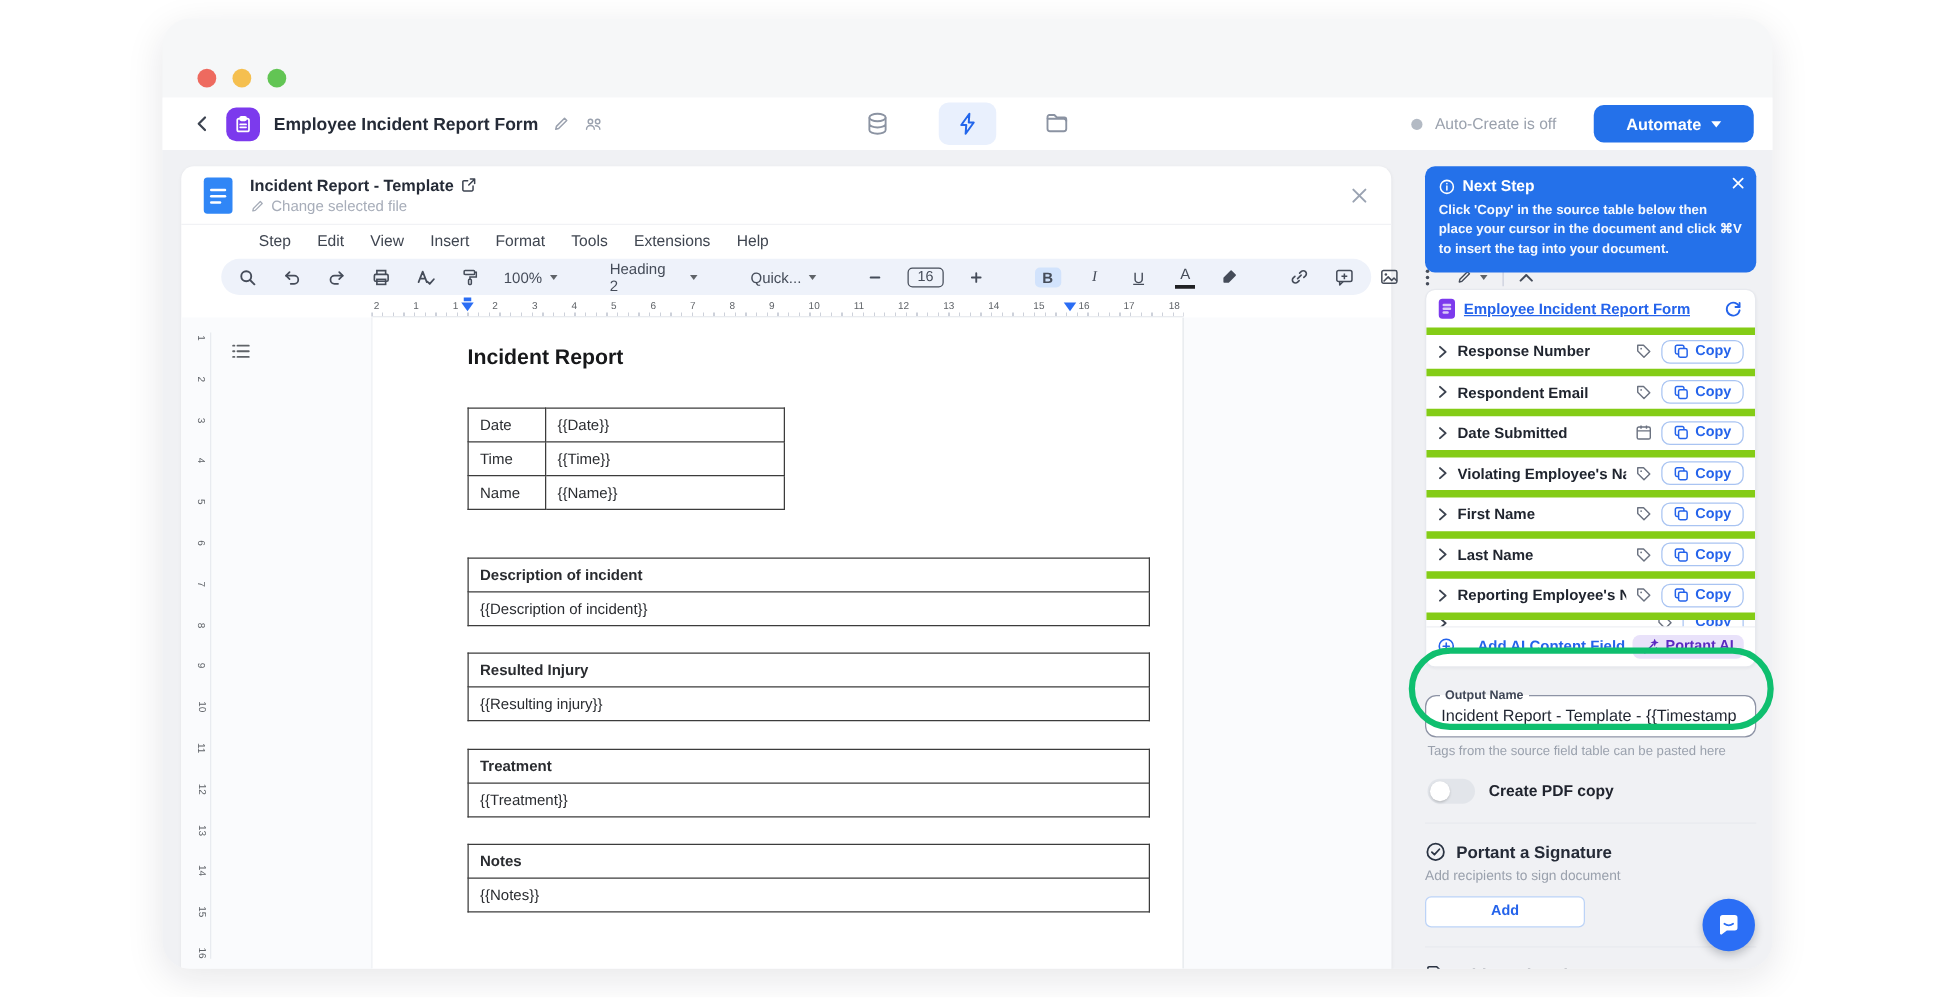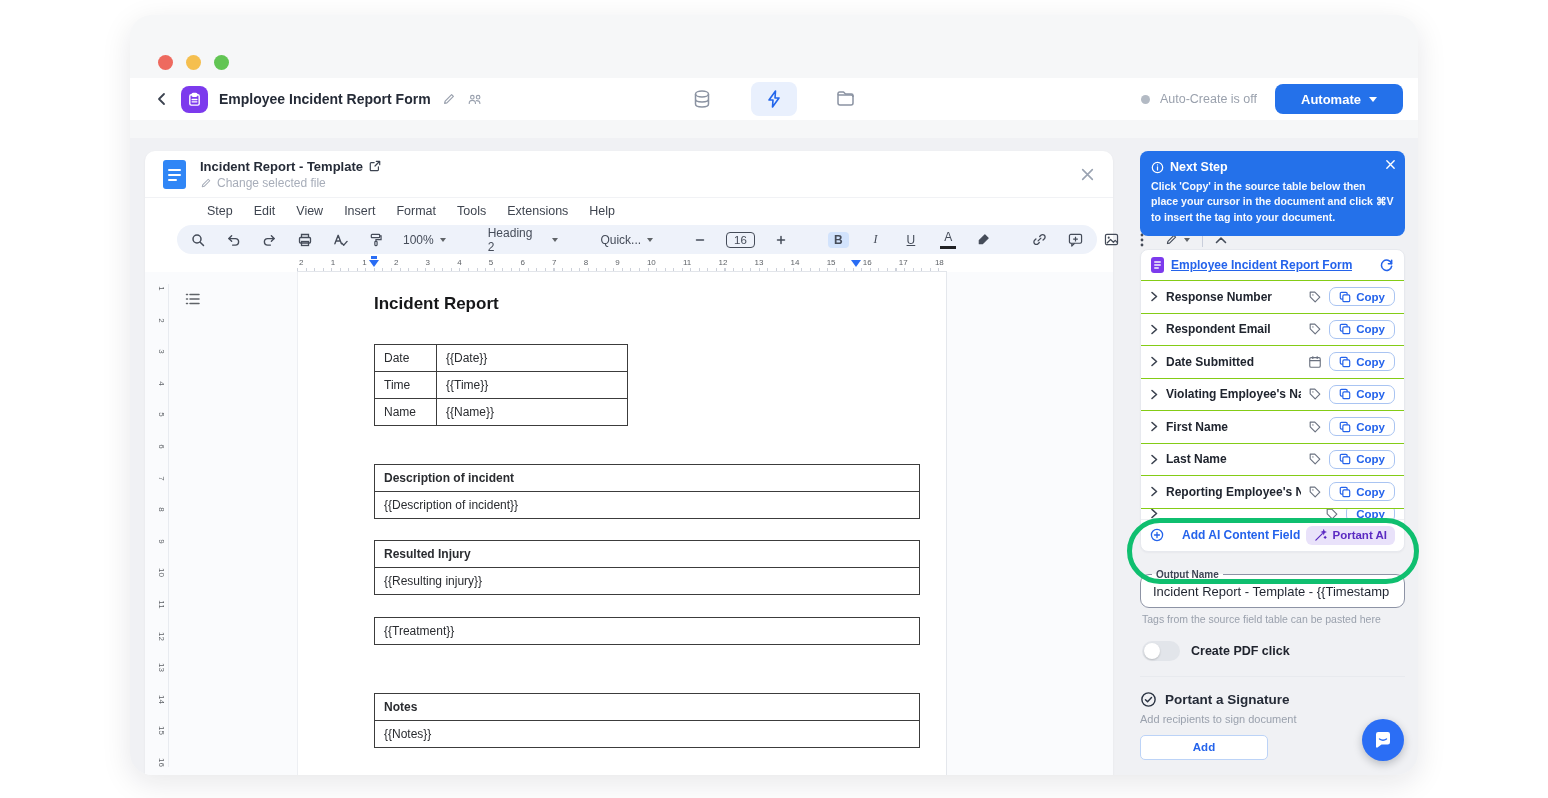--- a/index.html
+++ b/index.html
@@ -18,27 +18,27 @@
   .app-icon { width:27px; height:27px; border-radius:8px; background:#7c3aed; display:flex; align-items:center; justify-content:center; }
   .tb-title { font-size:14px; font-weight:bold; color:#252b37; }
   .tb-mini-icon { color:#9aa1ae; display:flex; }
   .tb-center { position:absolute; left:50%; top:0; height:42px; transform:translateX(-50%);
                display:flex; align-items:center; gap:26px; }
   .mode-btn { display:flex; align-items:center; justify-content:center; width:46px; height:34px; border-radius:8px; color:#8b93a2; }
   .mode-btn.active { background:#e9f0fd; color:#2366eb; }
   .tb-right { margin-left:auto; display:flex; align-items:center; gap:10px; }
   .status-dot { width:9px; height:9px; border-radius:50%; background:#b3bac4; }
   .status-text { font-size:12.5px; color:#9aa1ad; }
-  .automate-btn { margin-left:8px; width:128px; height:30px; border:none; border-radius:8px; background:#2471ea;
+  .automate-btn { margin-left:20px; width:128px; height:30px; border:none; border-radius:8px; background:#2471ea;
                   color:#fff; font-weight:bold; font-size:13px; display:flex; align-items:center; justify-content:center; gap:8px; cursor:pointer;
                   font-family:"Liberation Sans", sans-serif; }
   .caret-down-w { width:0; height:0; border-left:4px solid transparent; border-right:4px solid transparent; border-top:5px solid #fff; }
   
   .content { position:absolute; left:0; top:105px; right:0; bottom:0; background:#f0f1f4;
-             border-radius:0 0 22px 22px; overflow:hidden;margin-top:18px; }
+             border-radius:0 0 22px 22px; overflow:hidden; }
   
   .doc-card { position:absolute; left:15px; top:13px; width:968px; bottom:0; background:#fff;
               border-radius:10px 10px 0 0; box-shadow:0 1px 3px rgba(16,24,40,.05); }
   .doc-head { height:47px; display:flex; align-items:center; padding:0 18px; border-bottom:1px solid #f1f2f5; }
   .gdoc-icon { width:23px; height:29px; background:#3086f6; border-radius:3px; position:relative; flex:0 0 auto; }
   .gdoc-icon i { position:absolute; left:5px; right:5px; height:2px; background:#fff; border-radius:1px; }
   .doc-head-text { margin-left:14px; }
   .doc-title-row { display:flex; align-items:center; gap:6px; }
   .doc-title { font-size:13px; font-weight:bold; color:#252b37; }
   .doc-subtitle-row { display:flex; align-items:center; gap:5px; margin-top:2px; color:#a7adb9; }
@@ -96,21 +96,21 @@
   .banner-close { position:absolute; right:9px; top:8px; cursor:pointer; display:flex; color:#fff; }
   .banner-body { margin-top:5px; font-size:10.6px; line-height:1.45; font-weight:bold; opacity:.96; }
   .source-card { margin-top:13px; background:#fff; border:1px solid #e7e9ee; border-radius:8px; overflow:hidden;
                  box-shadow:0 1px 2px rgba(16,24,40,.04); }
   .source-head { display:flex; align-items:center; gap:7px; padding:7px 10px; }
   .form-icon { width:13px; height:16px; background:#7c3aed; border-radius:3px; position:relative; flex:0 0 auto; }
   .form-icon i { position:absolute; left:3px; right:3px; height:1.5px; background:#d9c9f8; border-radius:1px; }
   .source-link { font-size:12px; font-weight:bold; color:#2463eb; text-decoration:underline; cursor:pointer;
                  white-space:nowrap; overflow:hidden; text-overflow:ellipsis; }
   .refresh-btn { margin-left:auto; color:#2463eb; cursor:pointer; display:flex; }
-  .field-row { display:flex; align-items:center; gap:7px; border-top:1px solid #84cc16; height:32.5px; padding:0 9px; }
+  .field-row { display:flex; align-items:center; gap:7px; border-top:6px solid #84cc16; height:32.5px; padding:0 9px; }
   .row-chevron { color:#3c4350; display:flex; flex:0 0 auto; cursor:pointer; }
   .field-label { font-size:12px; font-weight:bold; color:#20252f; white-space:nowrap; overflow:hidden; flex:1 1 auto; }
   .field-type-icon { color:#6b7280; display:flex; flex:0 0 auto; }
   .copy-btn { display:flex; align-items:center; gap:5px; border:1.5px solid #a9c4f2; background:#fff; color:#2463eb;
               border-radius:7px; padding:2.5px 9px; font-size:11.5px; font-weight:bold; cursor:pointer;
               font-family:"Liberation Sans", sans-serif; flex:0 0 auto; }
   .clipped-row { height:11px; overflow:hidden; }
   .source-foot { display:flex; align-items:center; justify-content:space-between; border-top:1px solid #eef0f3; padding:6px 9px; }
   .add-ai { display:flex; align-items:center; gap:18px; color:#2463eb; font-size:12px; font-weight:bold; cursor:pointer; }
   .portant-chip { display:flex; align-items:center; gap:5px; background:#e9e2fa; color:#5b2ac2; font-size:11.5px;
@@ -465,20 +465,23 @@
                   <tr>
                     <td class="hd">Resulted Injury</td>
                   </tr>
               <tr>
                     <td>{{Resulting injury}}</td>
                   </tr>
             </tbody>
               </table>
             <table class="doc-tbl tbl-sec sec2">
               <tbody>
+                  <tr>
+                    <td class="hd">Treatment</td>
+                  </tr>
               <tr>
                     <td>{{Treatment}}</td>
                   </tr>
             </tbody>
               </table>
             <table class="doc-tbl tbl-sec sec3">
               <tbody>
                   <tr>
                     <td class="hd">Notes</td>
                   </tr>
@@ -717,21 +720,21 @@
             <legend>Output Name</legend>
             <input class="output-input" type="text" value="Incident Report - Template - {{Timestamp" style="">
           </fieldset>
           <div class="output-helper">Tags from the source field table can be pasted here</div>
         </div>
 
         <div class="toggle-row">
           <span class="toggle">
               <span class="knob"></span>
             </span>
-          <span class="toggle-label">Create PDF click</span>
+          <span class="toggle-label">Create PDF copy</span>
         </div>
 
         <hr class="side-divider">
 
         <div>
           <div class="sig-title-row">
             <span style="display:flex;">
               <svg width="17" height="17" viewBox="0 0 18 18" fill="none" stroke="currentColor" stroke-width="1.5" stroke-linecap="round" stroke-linejoin="round">
                   <circle cx="9" cy="9" r="7"></circle>
                   <path d="M5.8 9.2 L8 11.4 L12.2 6.8"></path>

